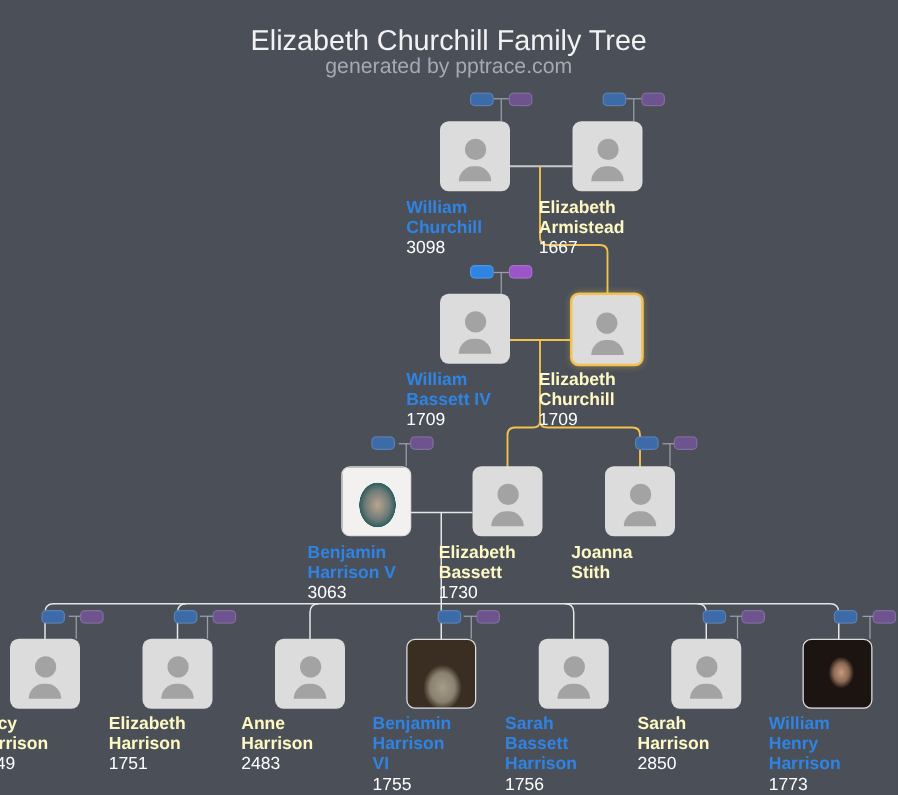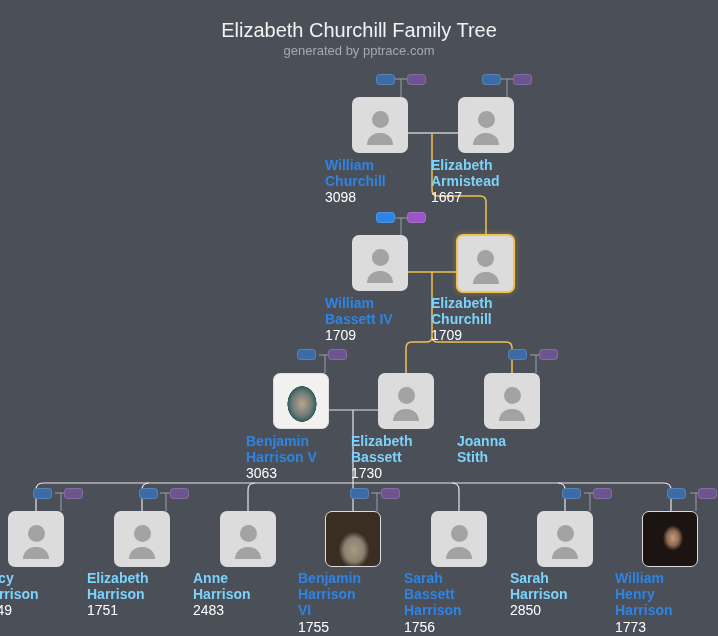--- a/index.html
+++ b/index.html
@@ -4,46 +4,46 @@
 <style>
   html, body { margin:0; padding:0; }
   body {
     width:718px; height:636px; overflow:hidden;
     background:#4a4f58;
     font-family:"Liberation Sans", sans-serif;
     position:relative;
   }
   .title {
     position:absolute; left:0; width:718px; top:19px;
-    text-align:center; color:#f2f2f2; font-size:20px;
+    text-align:center; color:#f2f2f2; font-size:23px;
   }
   .subtitle {
     position:absolute; left:0; width:718px; top:43px;
-    text-align:center; color:#a5a9b0; font-size:13px;
+    text-align:center; color:#a5a9b0; font-size:17px;
   }
   svg.lines { position:absolute; left:0; top:0; }
   .photo {
     position:absolute; width:56px; height:56px; border-radius:7px;
     background:#dcdcdc; box-sizing:border-box; overflow:hidden;
   }
   .photo.focus { border:2px solid #f2c14e; box-shadow:0 0 6px rgba(242,193,78,.35); }
   .photo .head {
     position:absolute; left:50%; top:14px; width:17px; height:17px;
     margin-left:-8.5px; border-radius:50%; background:#a3a3a3;
   }
   .photo .body {
     position:absolute; left:50%; top:36px; width:26px; height:12px;
     margin-left:-13px; border-radius:13px 13px 0 0; background:#a3a3a3;
   }
   .photo.portrait { border:1px solid #ddd; }
   .name {
     position:absolute; width:110px; font-weight:bold; font-size:14px; line-height:16px;
   }
   .name.male { color:#2f84e3; }
-  .name.female { color:#7dd3fc; }
+  .name.female { color:#fef9c3; }
   .year {
     position:absolute; width:110px; color:#ffffff; font-size:14px; line-height:16px;
   }
   .pill {
     position:absolute; width:19px; height:11px; border-radius:4px;
     box-sizing:border-box; border:1px solid rgba(255,255,255,.15);
   }
   .pill.m { background:#3c6ba8; }
   .pill.f { background:#6e548f; }
   .pill.m.active { background:#2f84e3; }

